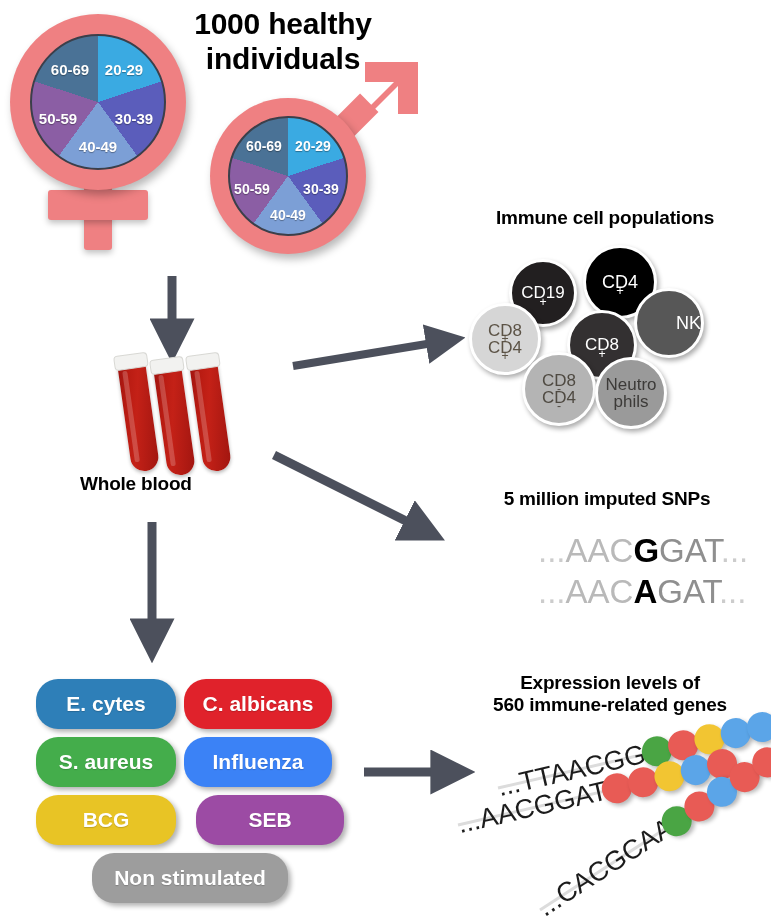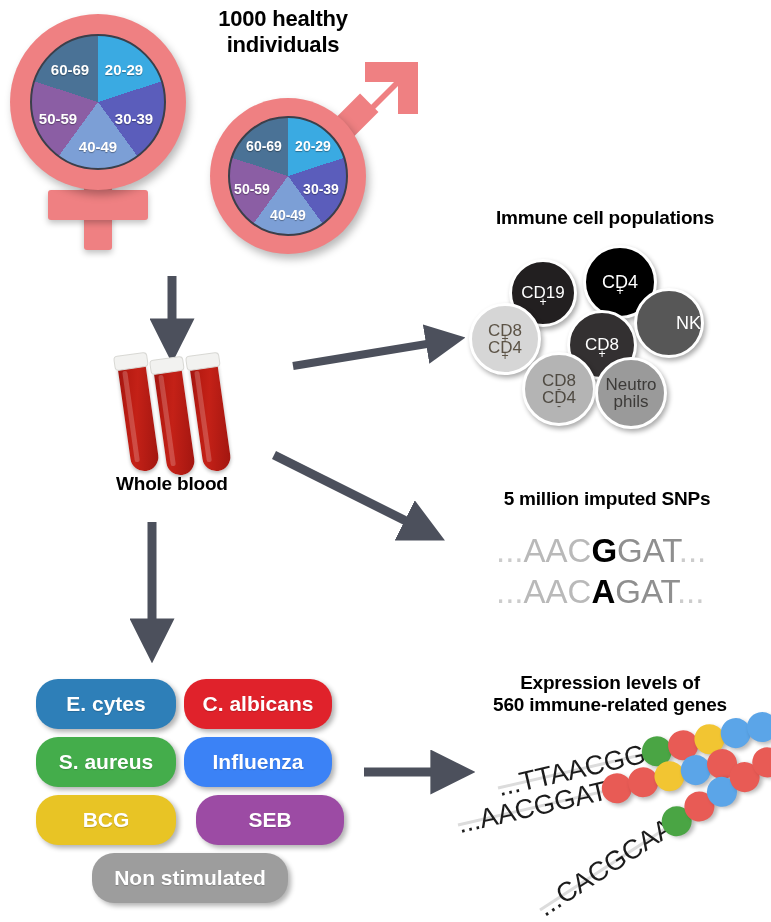--- a/index.html
+++ b/index.html
@@ -23,37 +23,37 @@
   .heading {
     font-weight: bold;
     color: #000000;
     text-align: center;
     line-height: 1.18;
     letter-spacing: -0.2px;
     white-space: pre-line;
   }
   #title-individuals {
     left: 178px; top: 6px; width: 210px;
-    font-size: 22px;
+    font-size: 30px;
   }
   #title-immune {
     left: 455px; top: 207px; width: 300px;
     font-size: 19px;
   }
   #title-snps {
     left: 462px; top: 488px; width: 290px;
     font-size: 19px;
   }
   #title-expression {
     left: 455px; top: 672px; width: 310px;
     font-size: 19px;
   }
   #label-whole-blood {
     left: 80px; top: 473px; width: 160px;
-    font-size: 19px; text-align: left; margin-left: 36px;
+    font-size: 19px; text-align: left;
   }
 
   
   .gender-wrap { position: absolute; }
   .pie-ring {
     position: absolute;
     border-radius: 50%;
     background: #ef8082;
   }
   .pie-inner {
@@ -124,20 +124,21 @@
   .cell span { display: block; }
   .sup { font-size: 0.72em; vertical-align: super; line-height: 0; }
 
   
   .snp-row {
     position: absolute;
     font-family: "Liberation Sans", sans-serif;
     font-size: 33px;
     white-space: nowrap;
     letter-spacing: 0px;
+    margin-left: 42px;
   }
   .snp-dim  { color: #b9b9b9; }
   .snp-mid  { color: #8f8f8f; }
   .snp-dark { color: #000000; font-weight: bold; }
   .snp-dots { color: #cccccc; }
 
   
   .stim {
     position: absolute;
     border-radius: 22px;

